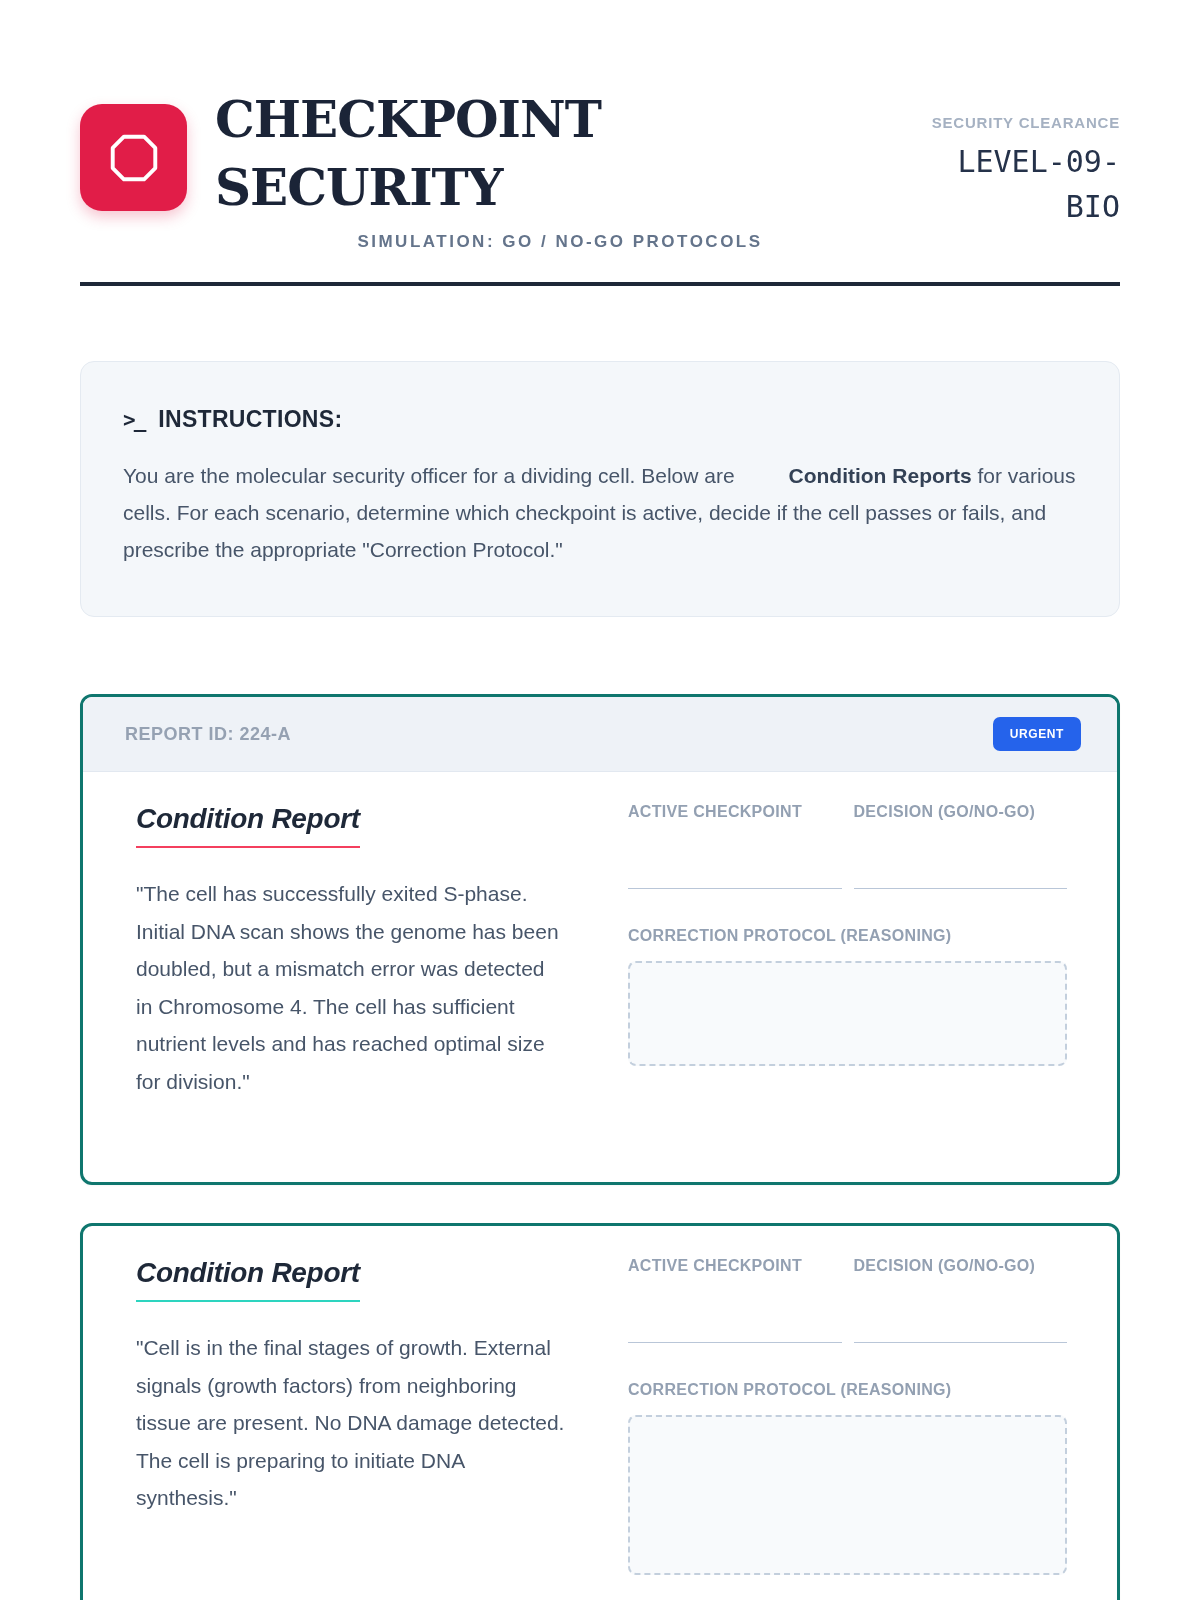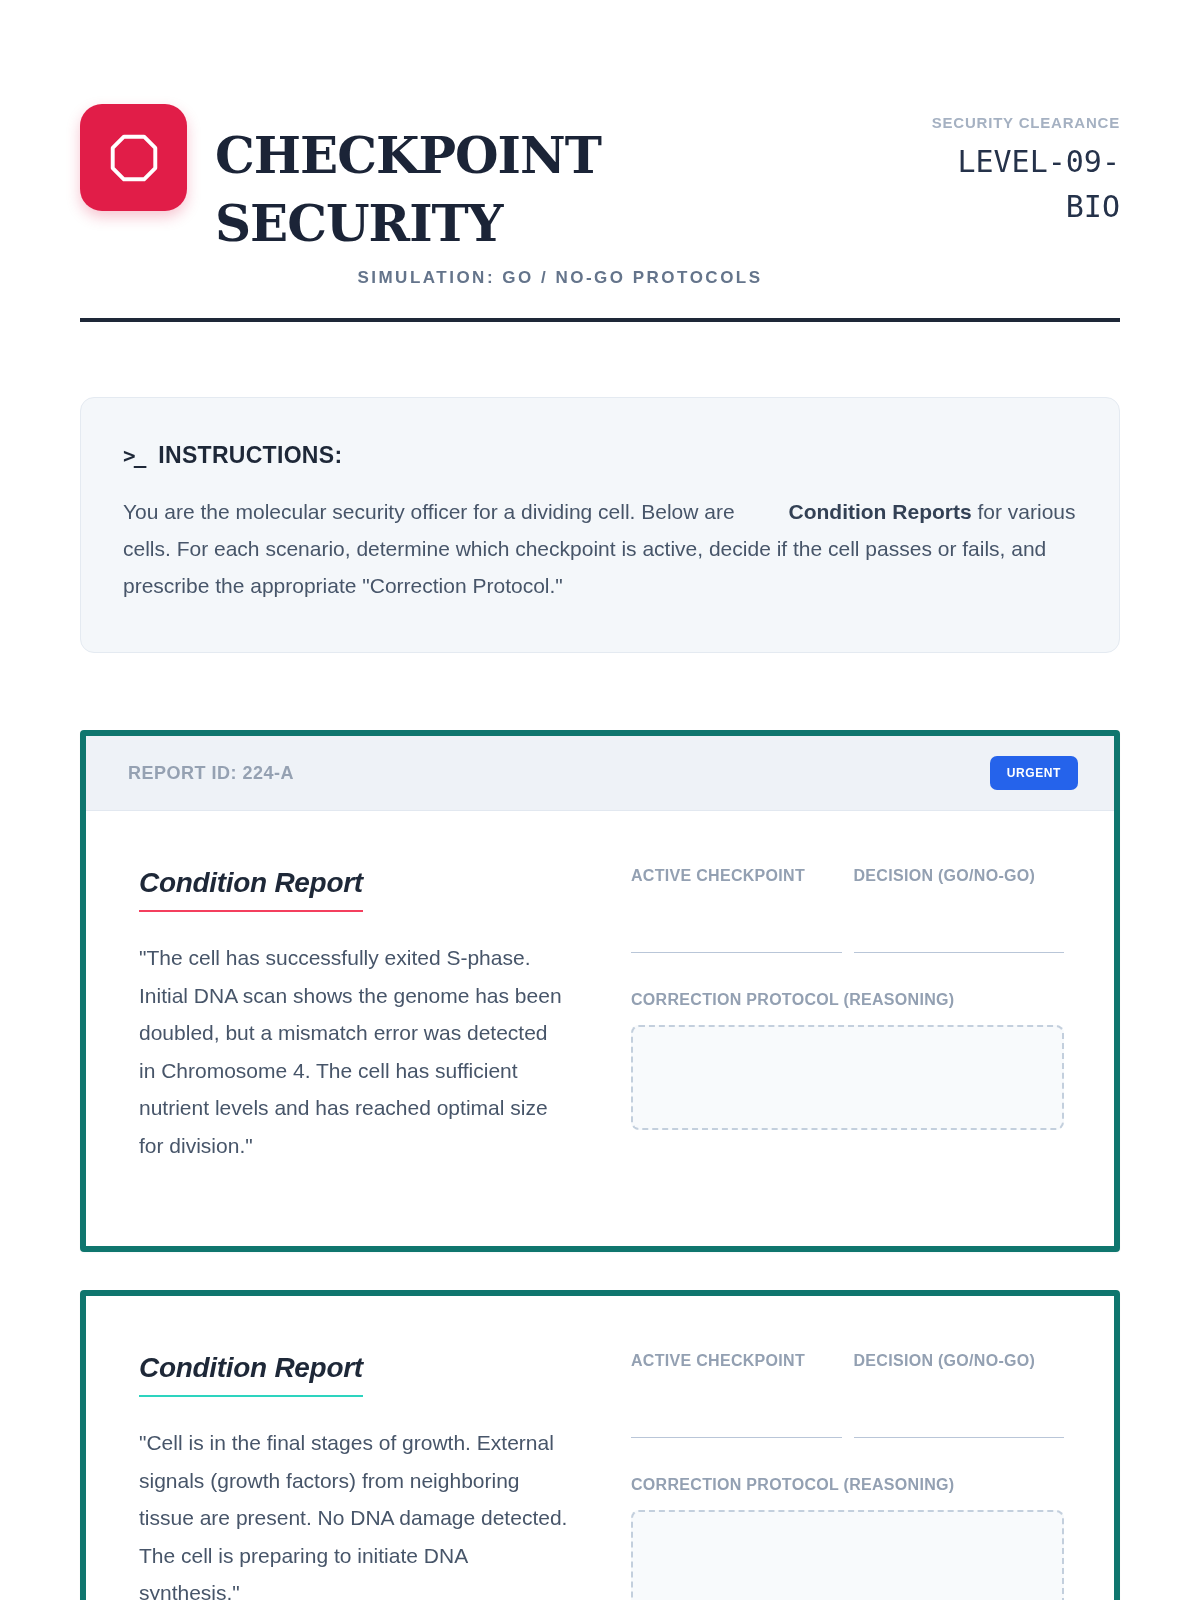--- a/index.html
+++ b/index.html
@@ -18,21 +18,21 @@
   .header { display: flex; align-items: flex-start; }
   .logo {
     width: 107px; height: 107px;
     border-radius: 22px;
     margin-top: 18px;
     display: flex; align-items: center; justify-content: center;
     box-shadow: 0 6px 14px rgba(225, 29, 72, 0.25);
     flex: 0 0 auto;
   }
   .logo svg { display: block; }
-  .title-block { margin-left: 28px; flex: 1 1 auto; margin-top: 36px; }
+  .title-block { margin-left: 28px; flex: 1 1 auto; }
   .main-title {
     font-family: "DejaVu Serif", serif;
     font-weight: 800;
     font-size: 50px;
     line-height: 68px;
     letter-spacing: -1px;
     color: #1b2437;
   }
   .subtitle {
     margin-top: 10px;
@@ -87,22 +87,22 @@
     margin-top: 24px;
     font-size: 21px;
     line-height: 37px;
     color: #475569;
   }
   .instr-body strong { color: #334155; font-weight: 700; margin-left: 48px; }
 
   
   .card {
     margin-top: 77px;
-    border: 6px solid #0f766e;
-    border-radius: 4px;
+    border: 3px solid #0f766e;
+    border-radius: 12px;
     overflow: hidden;
     background: #ffffff;
     box-shadow: 0 1px 2px rgba(30, 41, 59, 0.04);
   }
   .card + .card { margin-top: 38px; }
   .card-header {
     background: #eef2f7;
     border-bottom: 1px solid #e2e8f0;
     padding: 20px 36px 20px 42px;
     display: flex; align-items: center; justify-content: space-between;
@@ -117,21 +117,21 @@
   .badge {
     color: #ffffff;
     font-size: 12px;
     font-weight: 700;
     letter-spacing: 0.6px;
     padding: 10px 17px;
     border-radius: 7px;
     margin-left: 6px;
   }
   .card-body {
-    padding: 56px 50px 82px 53px;
+    padding: 31px 50px 82px 53px;
     display: grid;
     grid-template-columns: 430px 1fr;
     column-gap: 62px;
   }
   .cr-title {
     display: inline-block;
     font-size: 28px;
     font-weight: 800;
     font-style: italic;
     color: #1e2838;

